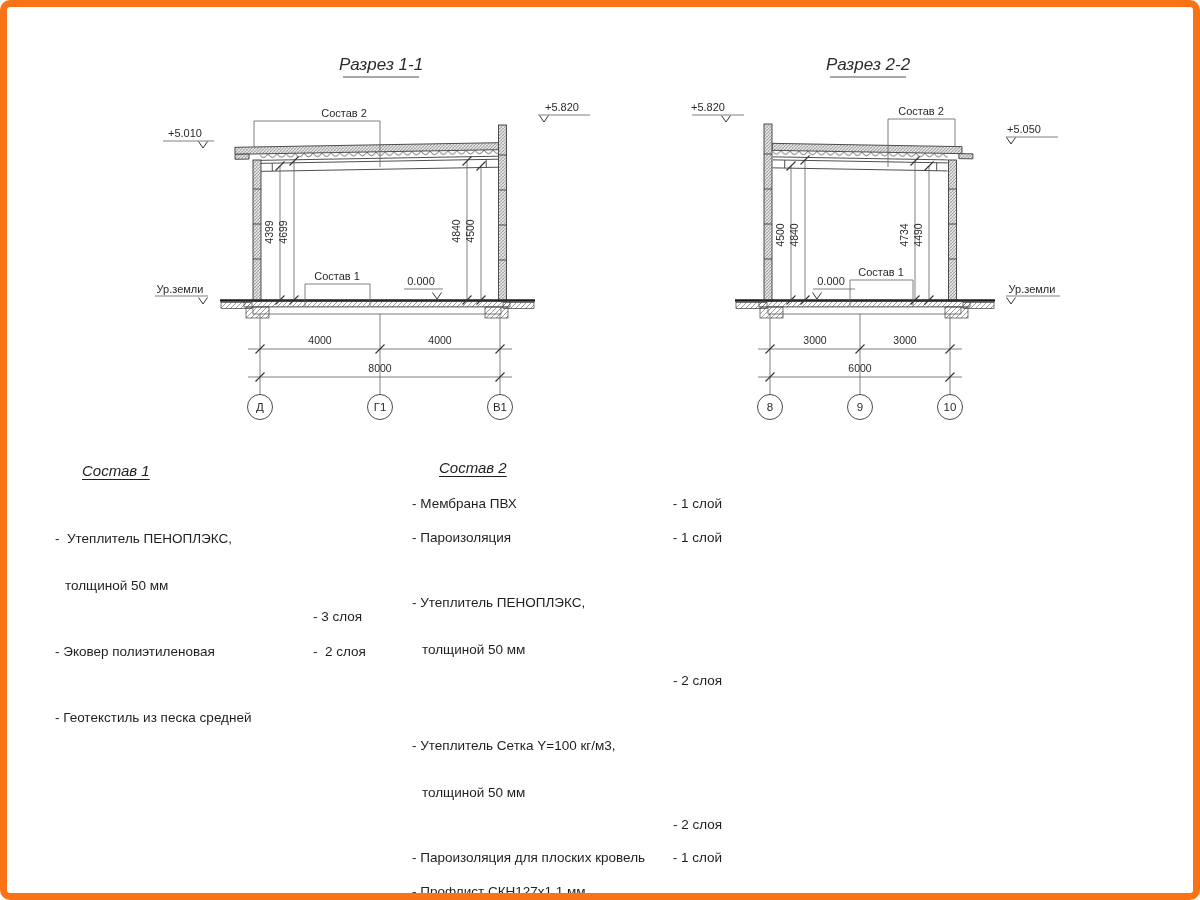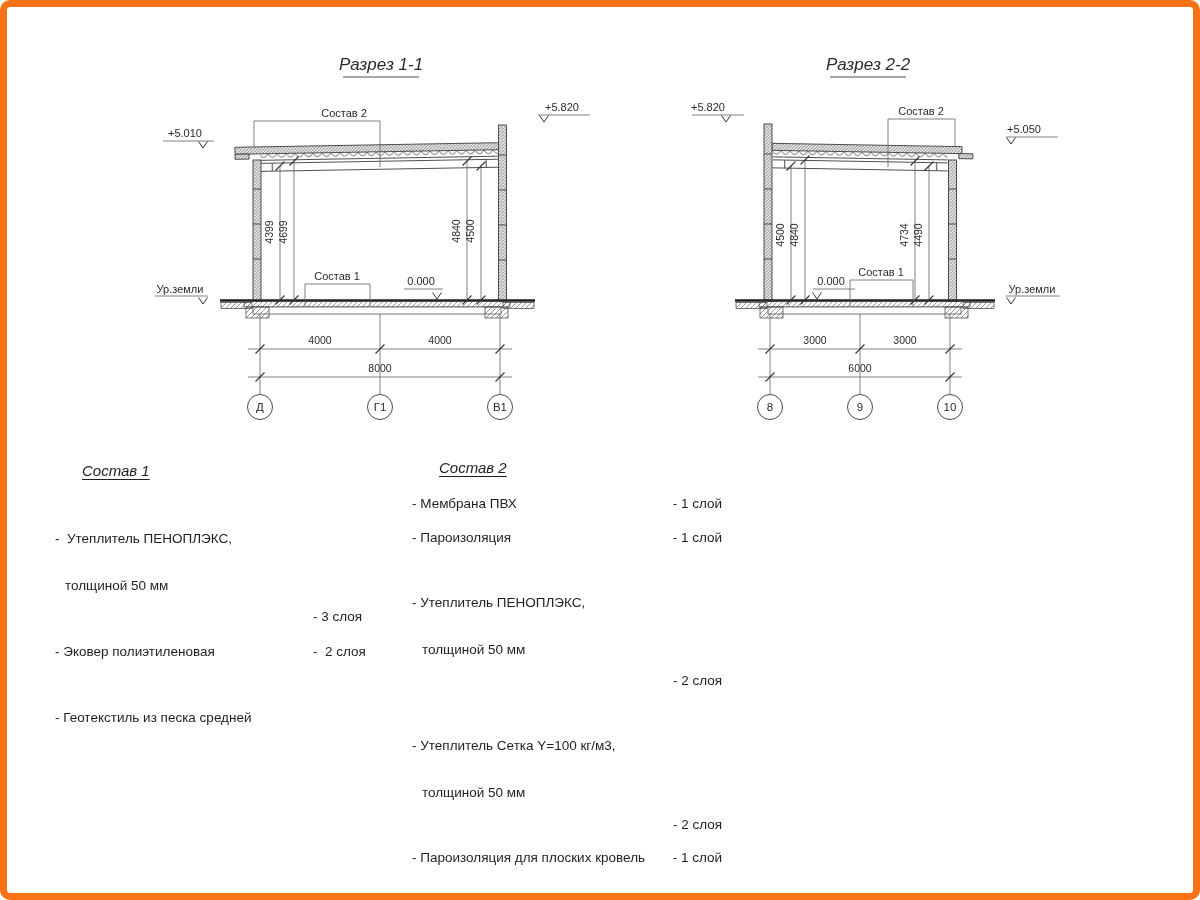--- a/index.html
+++ b/index.html
@@ -325,16 +325,19 @@
     <div class="txt">
       <div>- Утеплитель Сетка Y=100 кг/м3,</div>
       <div class="ind">толщиной 50 мм</div>
     </div>
     <div class="val">- 2 слоя</div>
   </div>
   <div class="row">
     <div class="txt"><div>- Пароизоляция для плоских кровель</div></div>
     <div class="val">- 1 слой</div>
   </div>
+  <div class="row">
+    <div class="txt"><div>- Профлист СКН127х1,1 мм</div></div>
+  </div>
 
 </div>
 
 </div>
 
 </body></html>

